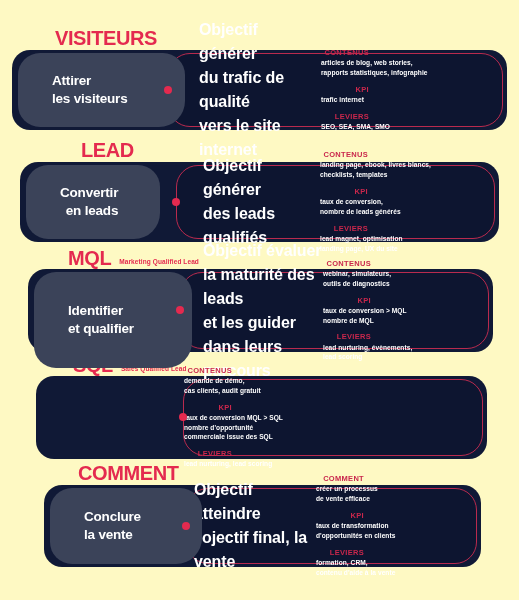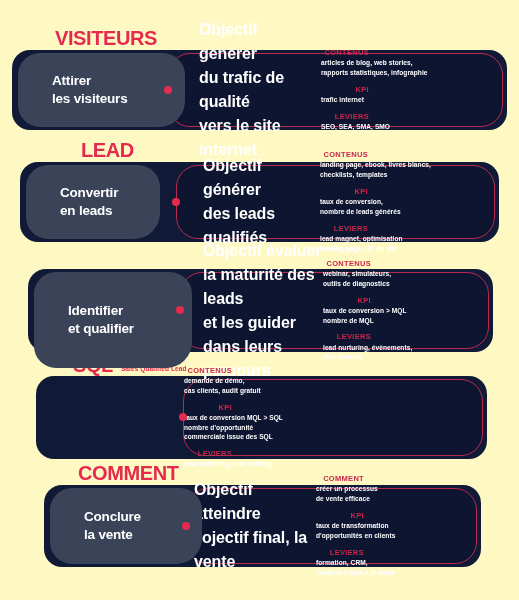--- a/index.html
+++ b/index.html
@@ -179,21 +179,21 @@
     </div>
     <div class="connector-dot" style="left:164px; top:58px;"></div>
   </div>
 
   <div class="stage" style="top:140px; height:100px;">
     <div class="stage-title-row" style="left:73px; top:0;margin-left:8px;">
       <span class="stage-title">LEAD</span>
       <span class="stage-subtitle"></span>
     </div>
     <div class="stage-shell" style="left:20px; right:20px; top:22px; height:80px;"></div>
-    <div class="stage-left" style="left:26px; width:122px; top:25px; height:74px;">
+    <div class="stage-left" style="left:26px; width:122px; top:25px; height:74px;text-align:right;">
       <div class="stage-left-label">Convertir
 en leads</div>
     </div>
     <div class="stage-right" style="left:176px; right:24px; top:25px; height:74px;">
       <div class="objective" style="margin-left:26px; width:115px;">Objectif générer
 des leads qualifiés</div>
       <div class="detail-table" style="margin-left:2px;">
         <div class="detail-row">
           <div class="detail-label" style="width:48px;">CONTENUS</div>
           <div class="detail-value">landing page, ebook, livres blancs,
@@ -208,20 +208,24 @@
           <div class="detail-label" style="width:48px;">LEVIERS</div>
           <div class="detail-value">lead magnet, optimisation
 landing page, UX du site</div>
         </div>
       </div>
     </div>
     <div class="connector-dot" style="left:172px; top:58px;"></div>
   </div>
 
   <div class="stage" style="top:248px; height:105px;">
+    <div class="stage-title-row" style="left:68px; top:0;">
+      <span class="stage-title">MQL</span>
+      <span class="stage-subtitle">Marketing Qualified Lead</span>
+    </div>
     <div class="stage-shell" style="left:28px; right:26px; top:21px; height:83px;"></div>
     <div class="stage-left" style="left:34px; width:146px; top:24px; height:96px;">
       <div class="stage-left-label">Identifier
 et qualifier</div>
     </div>
     <div class="stage-right" style="left:180px; right:30px; top:24px; height:77px;">
       <div class="objective" style="margin-left:22px; width:120px;">Objectif évaluer
 la maturité des leads
 et les guider
 dans leurs parcours</div>

